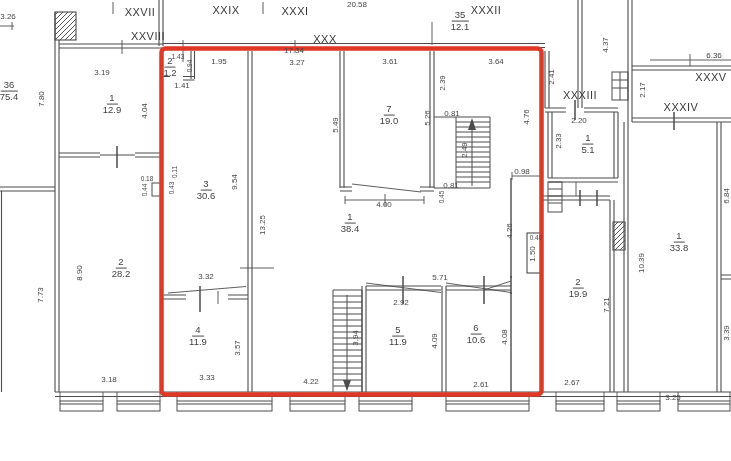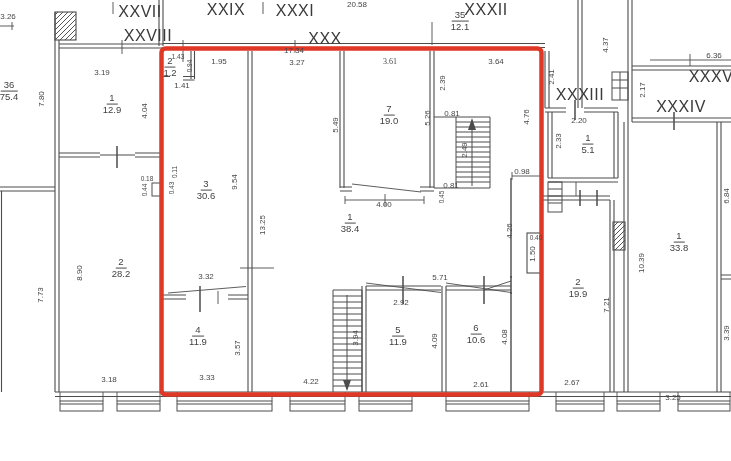--- a/index.html
+++ b/index.html
@@ -3,21 +3,21 @@
 <meta charset="utf-8">
 <style>
   html,body{margin:0;padding:0;background:#fff;}
   #canvas{
     position:relative;width:731px;height:461px;overflow:hidden;background:#fff;
     font-family:"Liberation Sans",sans-serif;
   }
   #walls{position:absolute;left:0;top:0;}
   #labels{position:absolute;left:0;top:0;width:731px;height:461px;pointer-events:none;}
   .lbl{position:absolute;transform:translate(-50%,-50%);white-space:nowrap;color:#414141;}
-  .premise{font-size:16px;color:#3a3a3a;letter-spacing:.5px;}
+  .premise{font-size:11px;color:#3a3a3a;letter-spacing:.5px;}
   .dim{font-size:8px;color:#474747;}
   .dim.vert{transform:translate(-50%,-50%) rotate(-90deg);}
   .dim.small{font-size:6.5px;}
   .frac{display:inline-flex;flex-direction:column;align-items:center;font-size:9.5px;line-height:1.15;color:#3f3f3f;}
   .frac .num{border-bottom:1px solid #4a4a4a;padding:0 3px;}
 </style>
 </head>
 <body>
 
 <div id="canvas">
@@ -157,21 +157,21 @@
       <span class="lbl premise" style="left: 486px; top: 10px;">XXXII</span>
       <span class="lbl premise" style="left: 580px; top: 95px;">XXXIII</span>
       <span class="lbl premise" style="left: 681px; top: 107px;">XXXIV</span>
       <span class="lbl premise" style="left: 711px; top: 77px;">XXXV</span>
       <span class="lbl dim" style="left: 357px; top: 4px;">20.58</span>
       <span class="lbl dim" style="left: 294px; top: 34px; margin-top: 16px;">17.34</span>
       <span class="lbl dim" style="left: 8px; top: 16px;">3.26</span>
       <span class="lbl dim" style="left: 102px; top: 72px;">3.19</span>
       <span class="lbl dim" style="left: 219px; top: 61px;">1.95</span>
       <span class="lbl dim" style="left: 297px; top: 62px;">3.27</span>
-      <span class="lbl dim" style="left: 390px; top: 61px; font-family: Liberation Serif, serif;">3.61</span>
+      <span class="lbl dim" style="left: 390px; top: 61px;">3.61</span>
       <span class="lbl dim" style="left: 496px; top: 61px;">3.64</span>
       <span class="lbl dim" style="left: 714px; top: 55px;">6.36</span>
       <span class="lbl dim small" style="left: 178px; top: 56px;">1.43</span>
       <span class="lbl dim vert small" style="left: 189px; top: 66px;">0.94</span>
       <span class="lbl dim" style="left: 182px; top: 85px;">1.41</span>
       <span class="lbl dim vert" style="left: 41px; top: 99px;">7.80</span>
       <span class="lbl dim vert" style="left: 144px; top: 111px;">4.04</span>
       <span class="lbl dim vert" style="left: 551px; top: 77px;">2.41</span>
       <span class="lbl dim vert" style="left: 605px; top: 45px;">4.37</span>
       <span class="lbl dim vert" style="left: 642px; top: 90px;">2.17</span>

